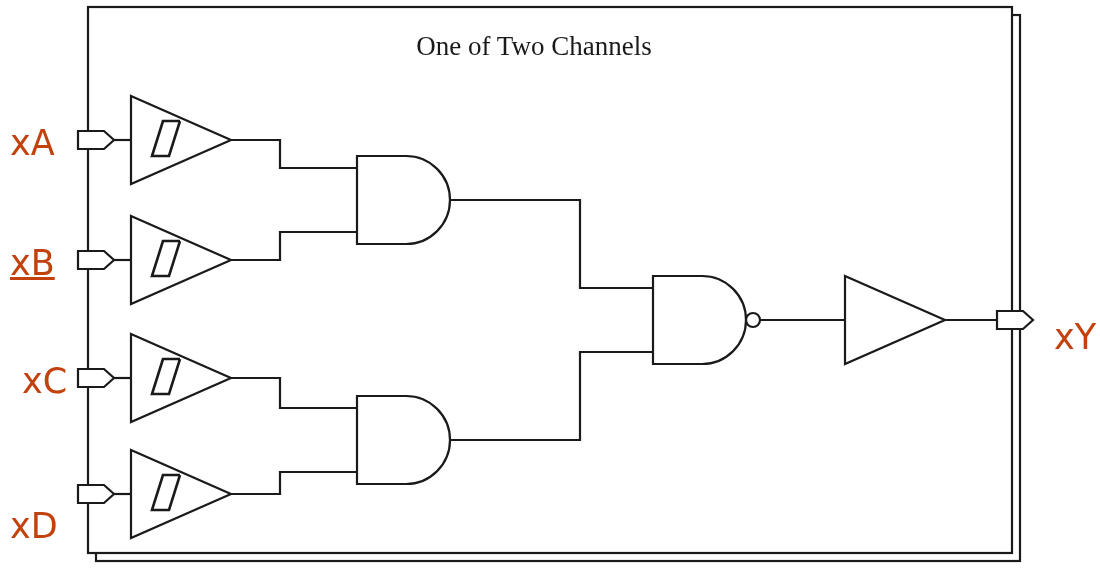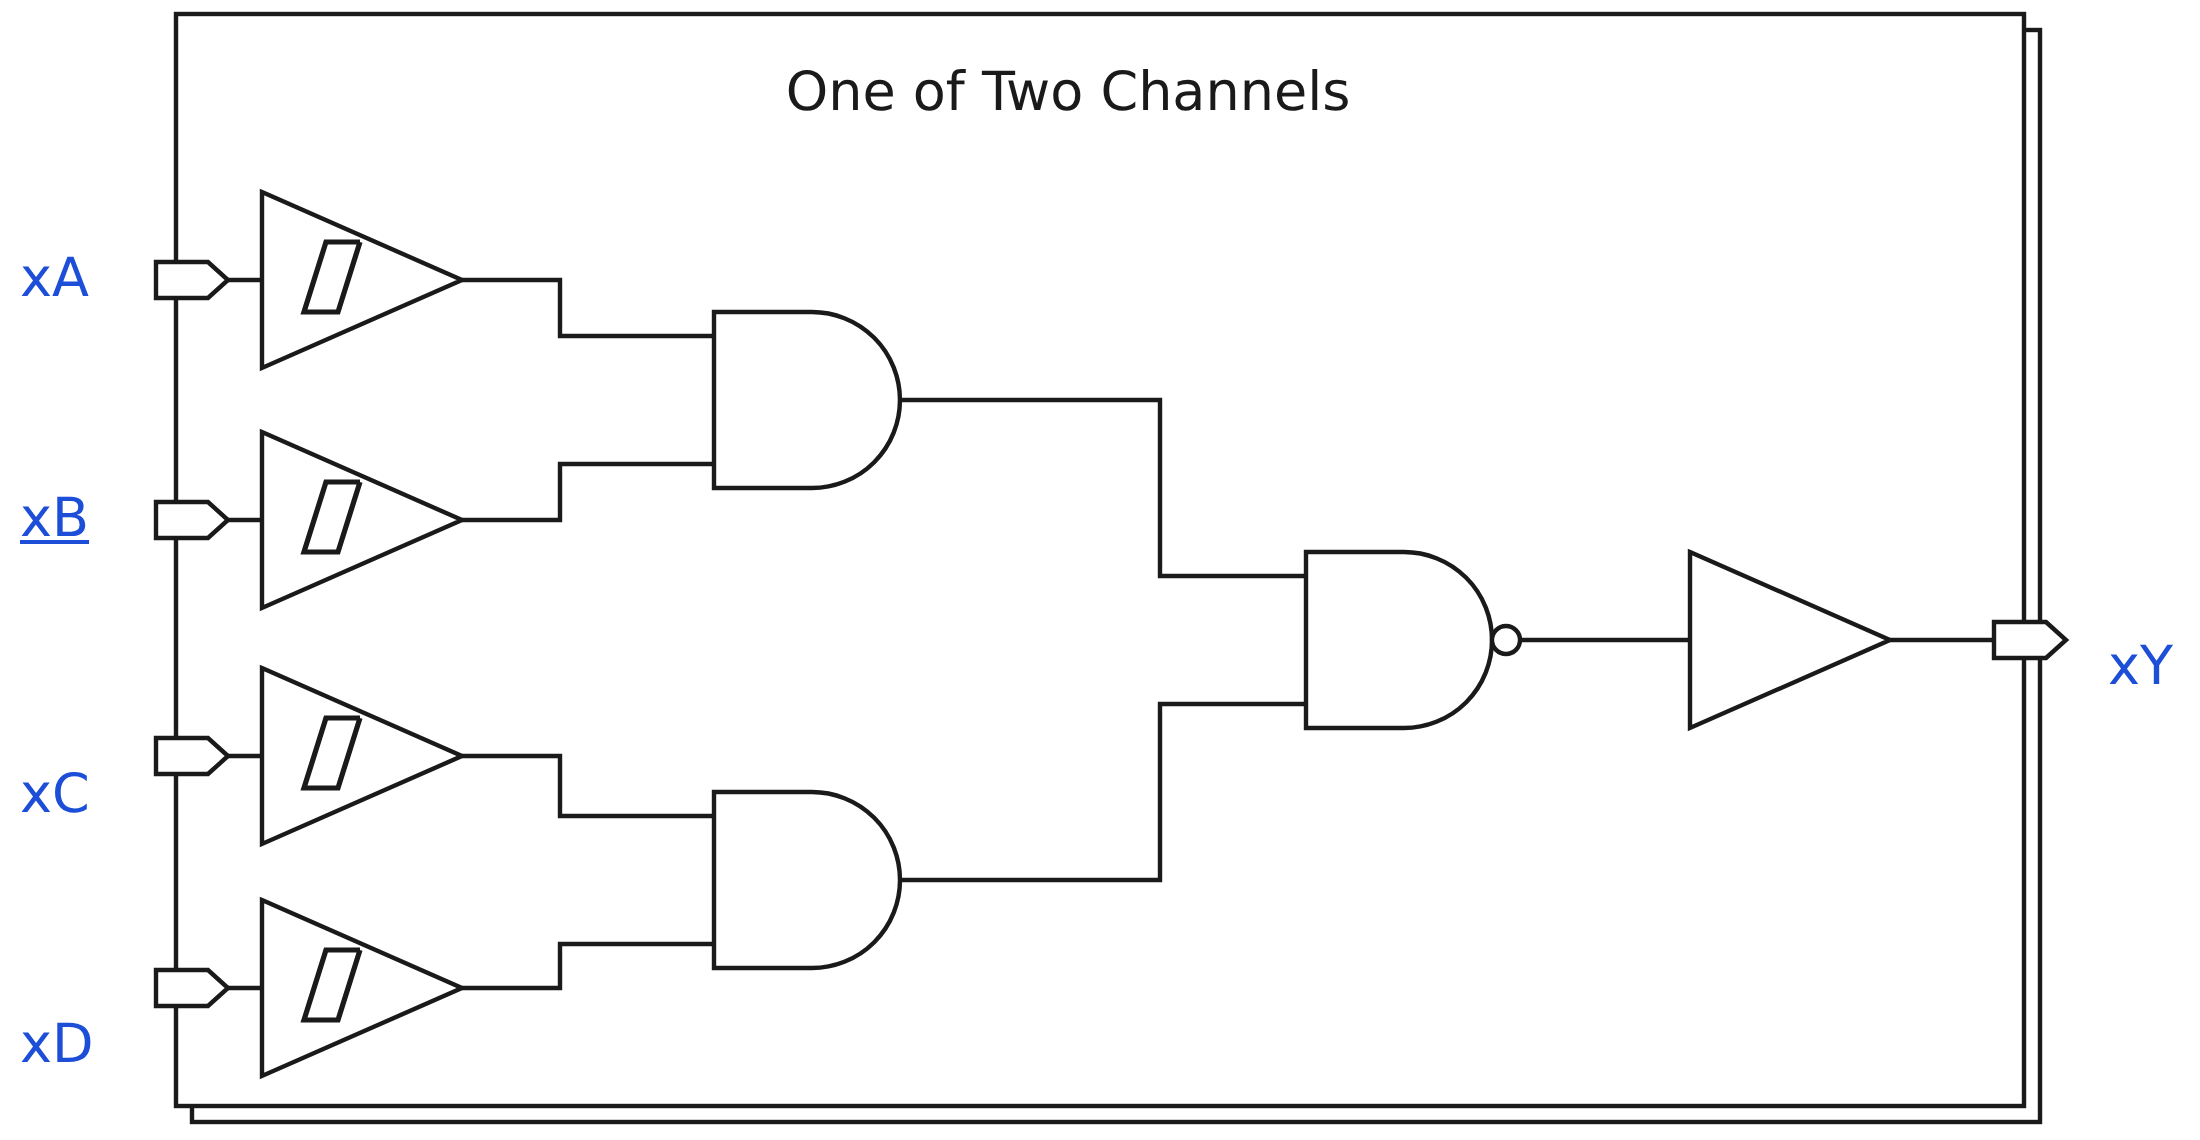--- a/index.html
+++ b/index.html
@@ -18,22 +18,22 @@
   #schematic {
     position: absolute;
     left: 0;
     top: 0;
     width: 1100px;
     height: 570px;
   }
   .pin-label {
     position: absolute;
     font-family: "DejaVu Sans", "Liberation Sans", sans-serif;
-    font-size: 27px;
-    color: #1d4ed8;
+    font-size: 35px;
+    color: #c2410c;
     white-space: nowrap;
     line-height: 1;
   }
   .title-label {
     position: absolute;
     font-family: "DejaVu Sans", "Liberation Sans", sans-serif;
     font-size: 27px;
     color: #1a1a1a;
     white-space: nowrap;
     line-height: 1;
@@ -116,22 +116,22 @@
     </g>
 
     <line x1="945" y1="320" x2="997" y2="320" stroke="#1a1a1a" stroke-width="2.2"></line>
 
     <g>
       <polygon points="997,311 1023,311 1033,320 1023,329 997,329" fill="#ffffff" stroke="#1a1a1a" stroke-width="2.2" stroke-linejoin="miter"></polygon>
     </g>
 
   </svg>
 
-  <div class="title-label" style="left:0; top:33px; width:1068px;">One of Two Channels</div>
+  <div class="title-label" style="left:0; top:33px; width:1068px;font-family:Liberation Serif, serif;">One of Two Channels</div>
 
   <div class="pin-label" style="left:10px; top:126px;">xA</div>
   <div class="pin-label" style="left:10px; top:246px;text-decoration:underline;">xB</div>
-  <div class="pin-label" style="left:10px; top:364px;margin-top:20px;">xC</div>
+  <div class="pin-label" style="left:22px; top:364px;">xC</div>
   <div class="pin-label" style="left:10px; top:509px;">xD</div>
 
   <div class="pin-label" style="left:1054px; top:320px;">xY</div>
 
 </div>
 
 </body></html>

